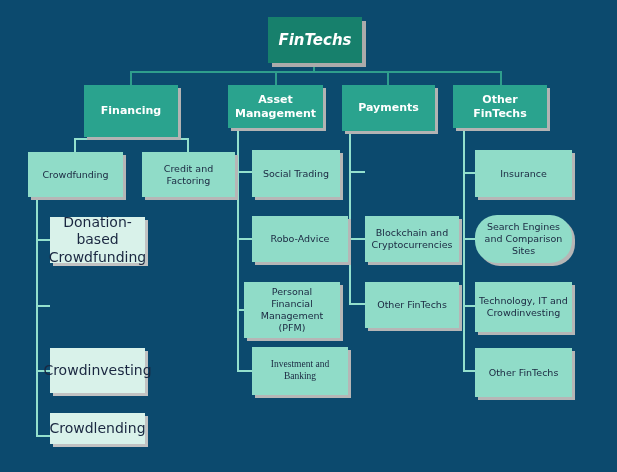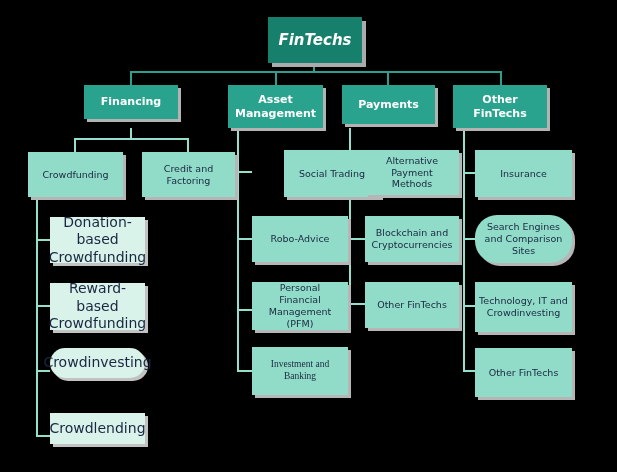--- a/index.html
+++ b/index.html
@@ -1,17 +1,17 @@
 <!DOCTYPE html>
 <html><head>
 <meta charset="utf-8">
 <style>
   html,body { margin:0; padding:0; background:#ffffff; }
   #canvas {
-    position:relative; width:617px; height:472px; background:#000000;
+    position:relative; width:617px; height:472px; background:#0c4a6e;
     font-family:"DejaVu Sans","Liberation Sans",sans-serif; overflow:hidden;
   }
   .line { position:absolute; }
   .line.dark  { background:#2f9e8c; }
   .line.light { background:#94e0cd; }
   .node {
     position:absolute; display:flex; align-items:center; justify-content:center;
     text-align:center; box-sizing:border-box; line-height:1.25;
   }
   .l1 {
@@ -67,39 +67,37 @@
   <div class="line light" style="left:349px;top:303px;width:16px;height:2px;"></div>
 
   <div class="line light" style="left:463px;top:128px;width:2px;height:244px;"></div>
   <div class="line light" style="left:463px;top:172px;width:12px;height:2px;"></div>
   <div class="line light" style="left:463px;top:238px;width:12px;height:2px;"></div>
   <div class="line light" style="left:463px;top:305px;width:12px;height:2px;"></div>
   <div class="line light" style="left:463px;top:370px;width:12px;height:2px;"></div>
 
   <div class="node l1" style="left:268px;top:17px;width:94px;height:46px;">FinTechs</div>
 
-  <div class="node l2" style="left:84px;top:85px;width:94px;height:34px;text-align:center;">Financing</div>
+  <div class="node l2" style="left:84px;top:85px;width:94px;height:52px;text-align:center;">Financing</div>
   <div class="node l2" style="left:228px;top:85px;width:95px;height:43px;">Asset Management</div>
-  <div class="node l2" style="left:342px;top:85px;width:93px;height:39px;">Payments</div>
+  <div class="node l2" style="left:342px;top:85px;width:93px;height:46px;">Payments</div>
   <div class="node l2" style="left:453px;top:85px;width:94px;height:43px;">Other FinTechs</div>
 
   <div class="node l3" style="left:28px;top:152px;width:95px;height:45px;">Crowdfunding</div>
   <div class="node l3" style="left:142px;top:152px;width:93px;height:45px;">Credit and Factoring</div>
 
   <div class="node l4" style="left:50px;top:217px;width:95px;height:46px;">Donation-based Crowdfunding</div>
-  <div class="node l4" style="left:50px;top:283px;width:95px;height:47px;">Reward-based Crowdfunding</div>
-  <div class="node l4" style="left:50px;top:348px;width:95px;height:30px;border-radius:16px;">Crowdinvesting</div>
+  <div class="node l4" style="left:50px;top:348px;width:95px;height:45px;">Crowdinvesting</div>
   <div class="node l4" style="left:50px;top:413px;width:95px;height:31px;">Crowdlending</div>
 
-  <div class="node l3" style="left:252px;top:150px;width:96px;height:47px;margin-left:32px;">Social Trading</div>
+  <div class="node l3" style="left:252px;top:150px;width:88px;height:47px;">Social Trading</div>
   <div class="node l3" style="left:252px;top:216px;width:96px;height:46px;">Robo-Advice</div>
-  <div class="node l3 narrow" style="left:252px;top:282px;width:96px;height:48px;">Personal Financial Management (PFM)</div>
+  <div class="node l3 narrow" style="left:244px;top:282px;width:96px;height:56px;">Personal Financial Management (PFM)</div>
   <div class="node l3" style="left:252px;top:347px;width:96px;height:48px;font-family:Liberation Serif, serif;">Investment and Banking</div>
 
-  <div class="node l3 narrow" style="left:365px;top:150px;width:94px;height:45px;">Alternative Payment Methods</div>
   <div class="node l3" style="left:365px;top:216px;width:94px;height:46px;">Blockchain and Cryptocurrencies</div>
   <div class="node l3" style="left:365px;top:282px;width:94px;height:46px;">Other FinTechs</div>
 
   <div class="node l3" style="left:475px;top:150px;width:97px;height:47px;">Insurance</div>
   <div class="node l3" style="left:475px;top:215px;width:97px;height:48px;border-radius:22px;">Search Engines and Comparison Sites</div>
   <div class="node l3" style="left:475px;top:282px;width:97px;height:50px;">Technology, IT and Crowdinvesting</div>
   <div class="node l3" style="left:475px;top:348px;width:97px;height:49px;">Other FinTechs</div>
 
 </div>
 

